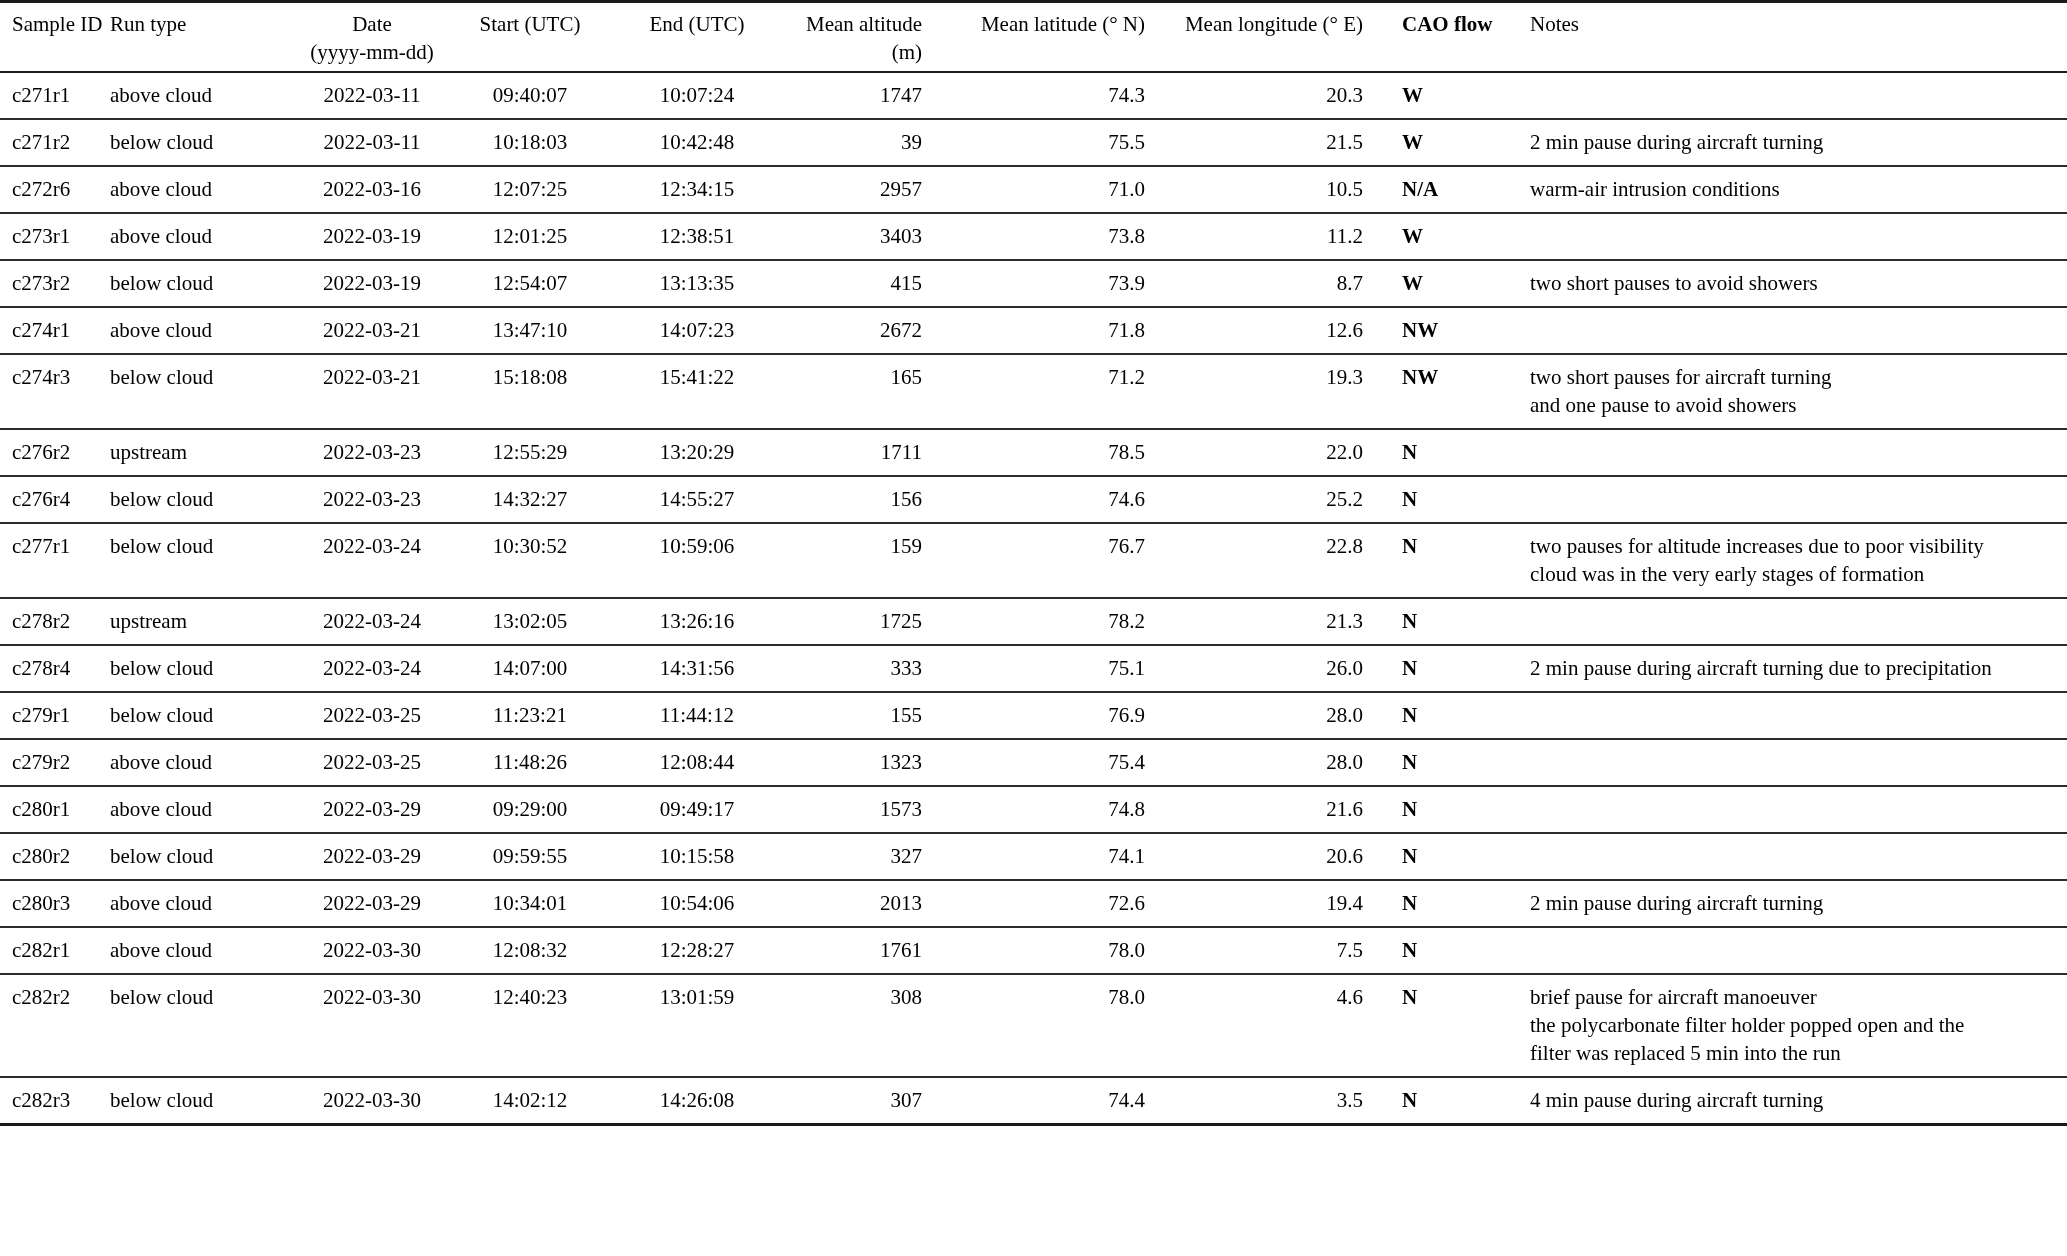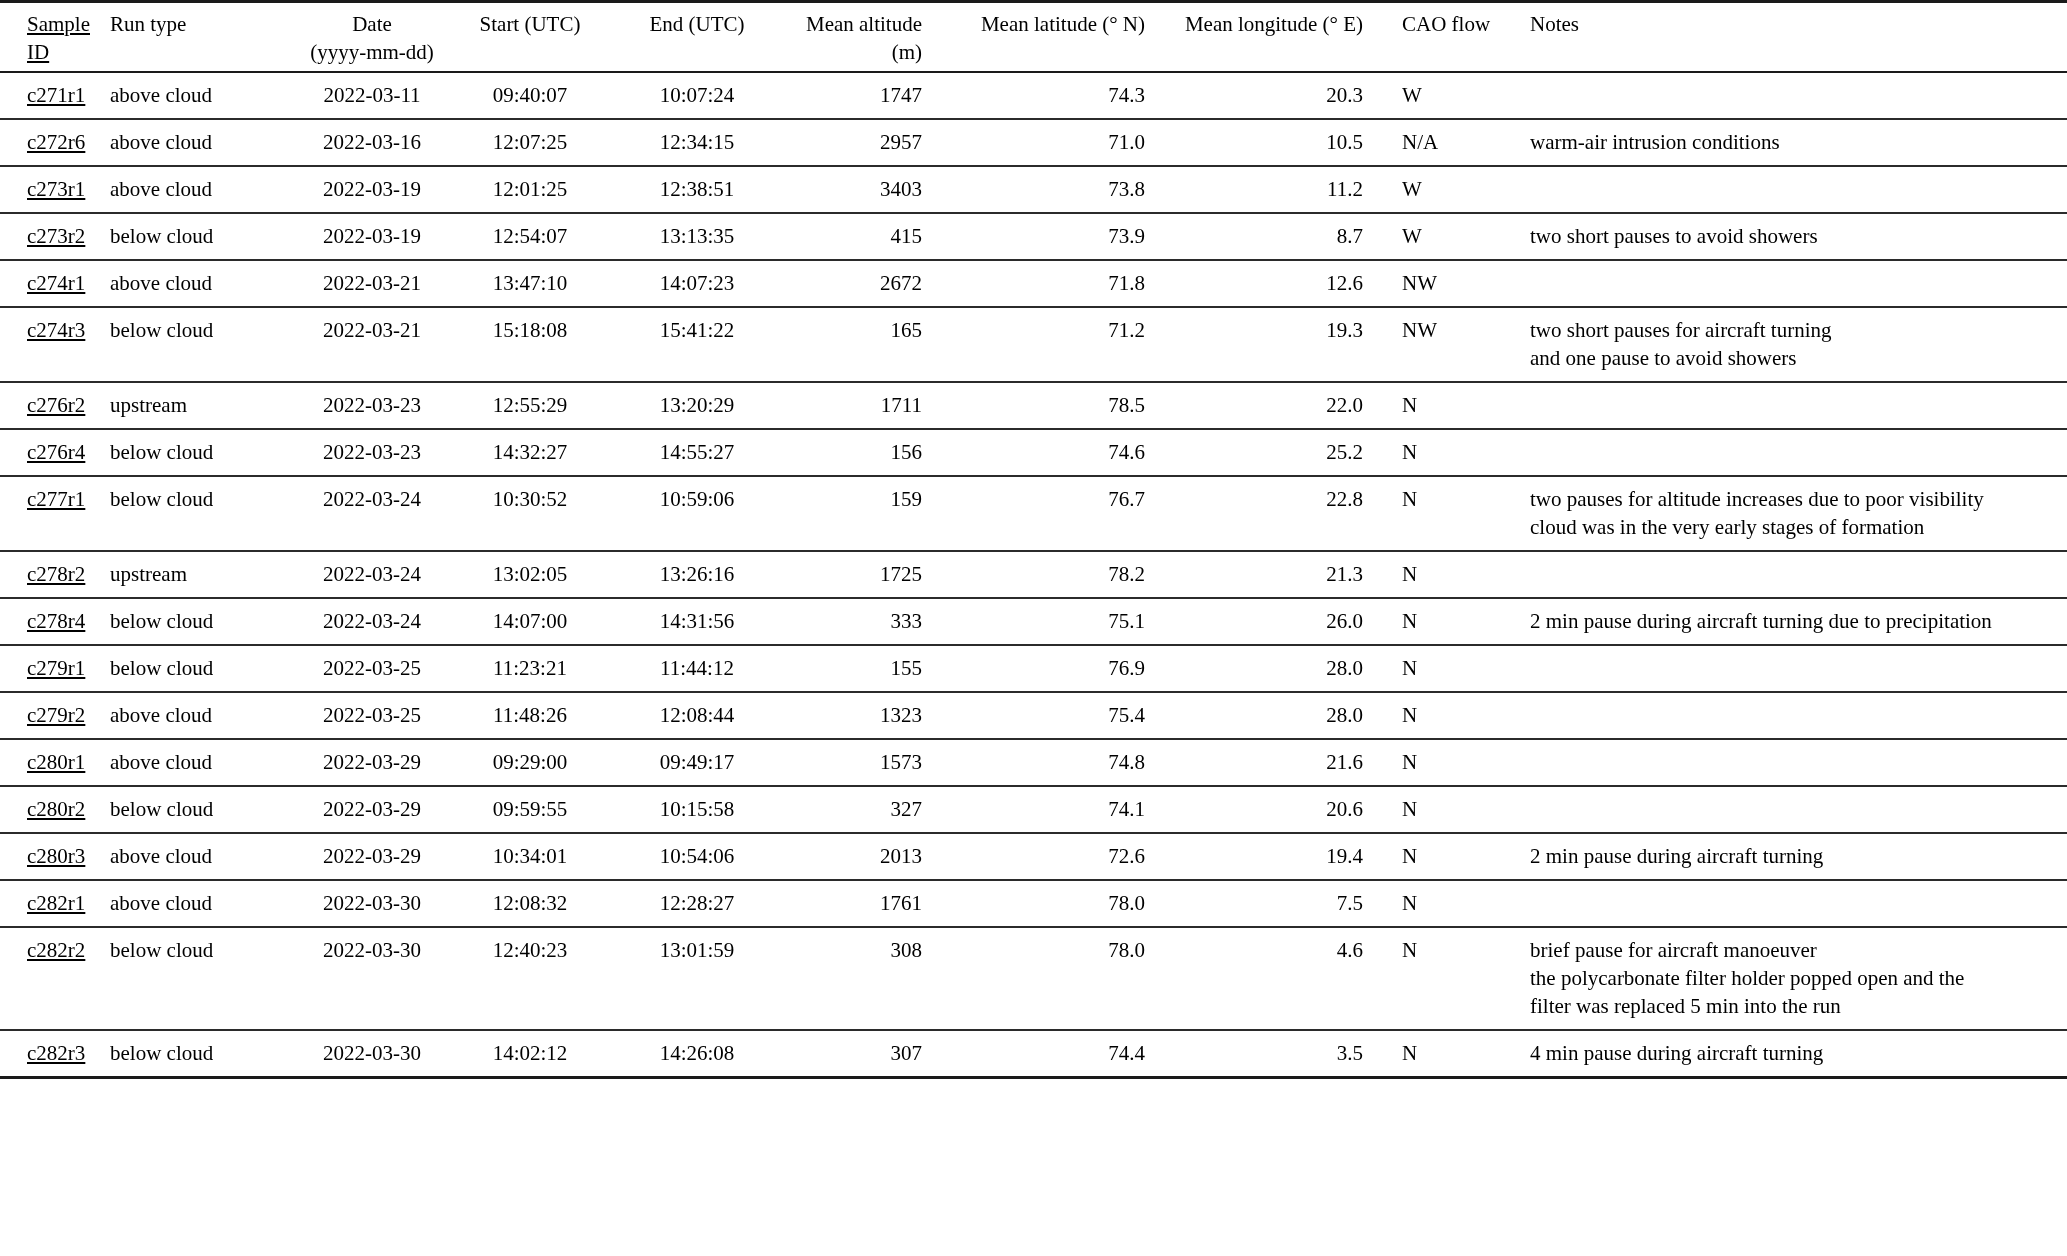--- a/index.html
+++ b/index.html
@@ -36,23 +36,23 @@
     white-space: pre-line;
     overflow: hidden;
     padding: 8px 0 9px 0;
   }
   th {
     padding: 7px 0 5px 0;
   }
   .al-left   { text-align: left; }
   .al-center { text-align: center; }
   .al-right  { text-align: right; }
-  .col-0 { padding-left: 27px; text-decoration: underline; }
+  .col-0 { padding-left: 12px; }
   .col-5, .col-6, .col-7 { padding-right: 8px; }
-  .col-8 { padding-left: 31px; }
+  .col-8 { padding-left: 31px; font-weight: bold; }
   .col-9 { padding-left: 20px; }
 </style>
 </head>
 <body>
 
 <table class="runs">
   <colgroup>
     <col style="width:110px">
     <col style="width:170px">
     <col style="width:184px">
@@ -86,20 +86,32 @@
         <td class="al-center col-2">2022-03-11</td>
         <td class="al-center col-3">09:40:07</td>
         <td class="al-center col-4">10:07:24</td>
         <td class="al-right col-5">1747</td>
         <td class="al-right col-6">74.3</td>
         <td class="al-right col-7">20.3</td>
         <td class="al-left col-8">W</td>
         <td class="al-left col-9"></td>
       </tr>
       <tr>
+        <td class="al-left col-0">c271r2</td>
+        <td class="al-left col-1">below cloud</td>
+        <td class="al-center col-2">2022-03-11</td>
+        <td class="al-center col-3">10:18:03</td>
+        <td class="al-center col-4">10:42:48</td>
+        <td class="al-right col-5">39</td>
+        <td class="al-right col-6">75.5</td>
+        <td class="al-right col-7">21.5</td>
+        <td class="al-left col-8">W</td>
+        <td class="al-left col-9">2 min pause during aircraft turning</td>
+      </tr>
+      <tr>
         <td class="al-left col-0">c272r6</td>
         <td class="al-left col-1">above cloud</td>
         <td class="al-center col-2">2022-03-16</td>
         <td class="al-center col-3">12:07:25</td>
         <td class="al-center col-4">12:34:15</td>
         <td class="al-right col-5">2957</td>
         <td class="al-right col-6">71.0</td>
         <td class="al-right col-7">10.5</td>
         <td class="al-left col-8">N/A</td>
         <td class="al-left col-9">warm-air intrusion conditions</td>

